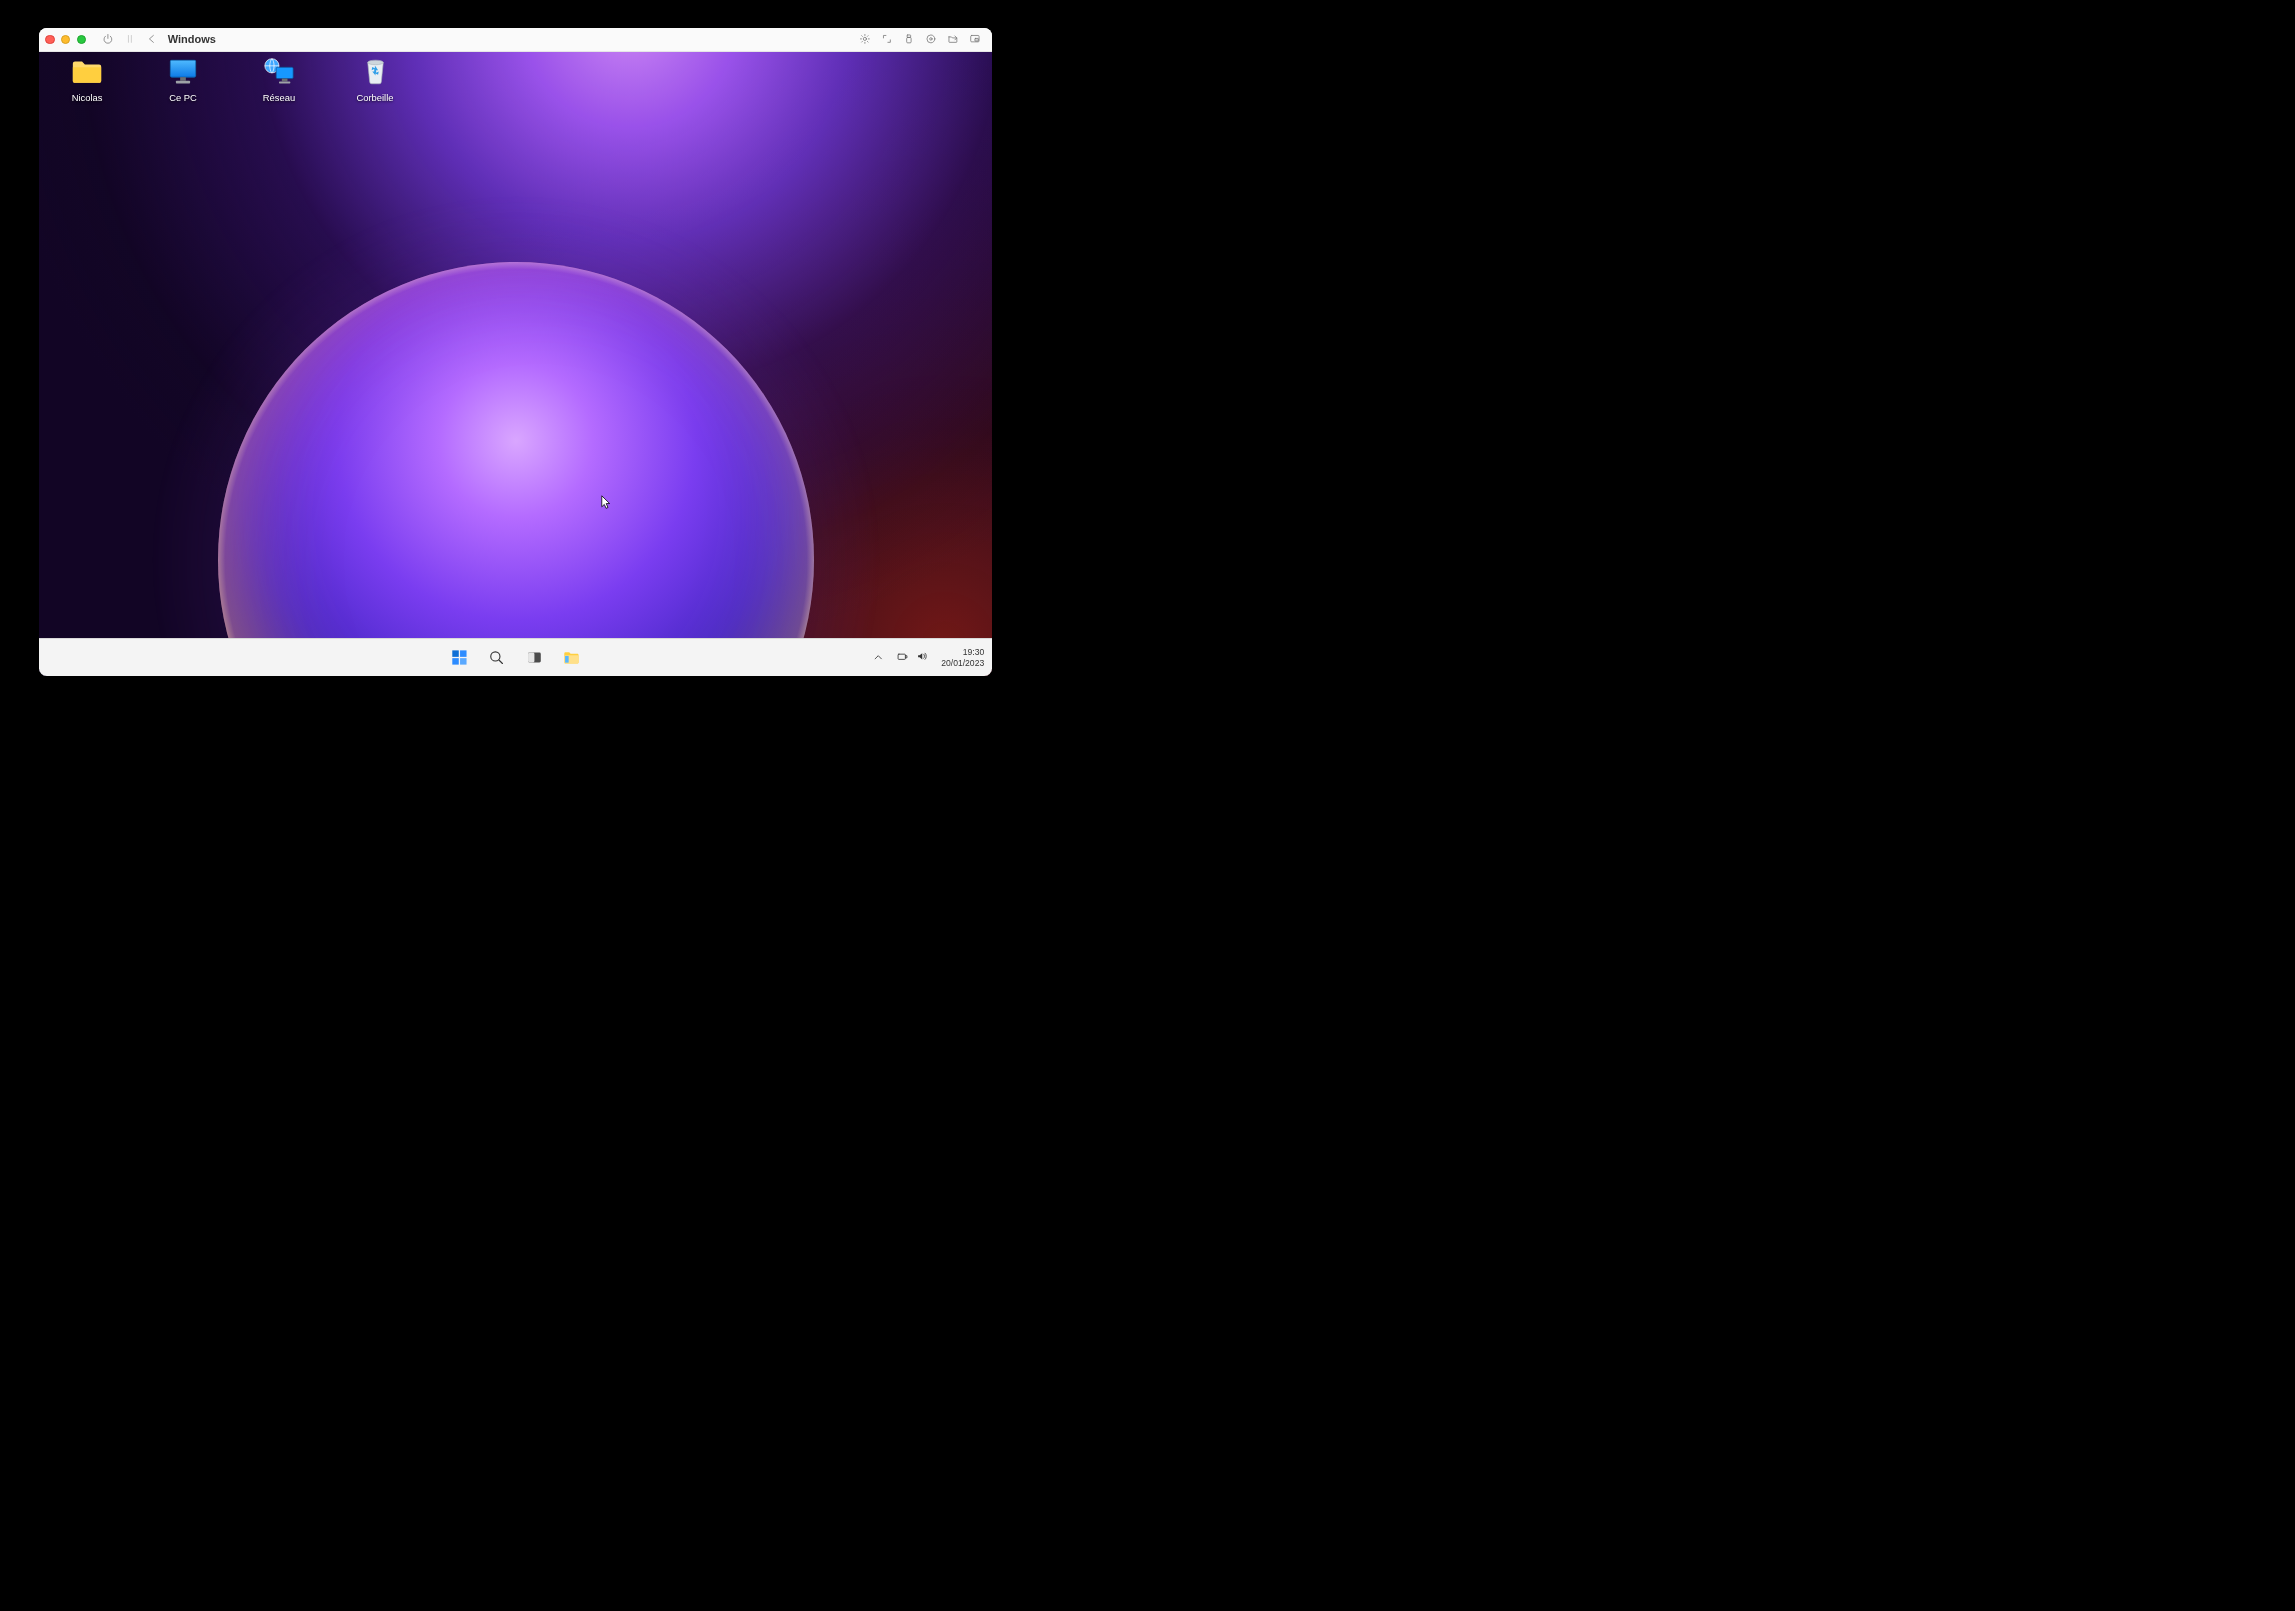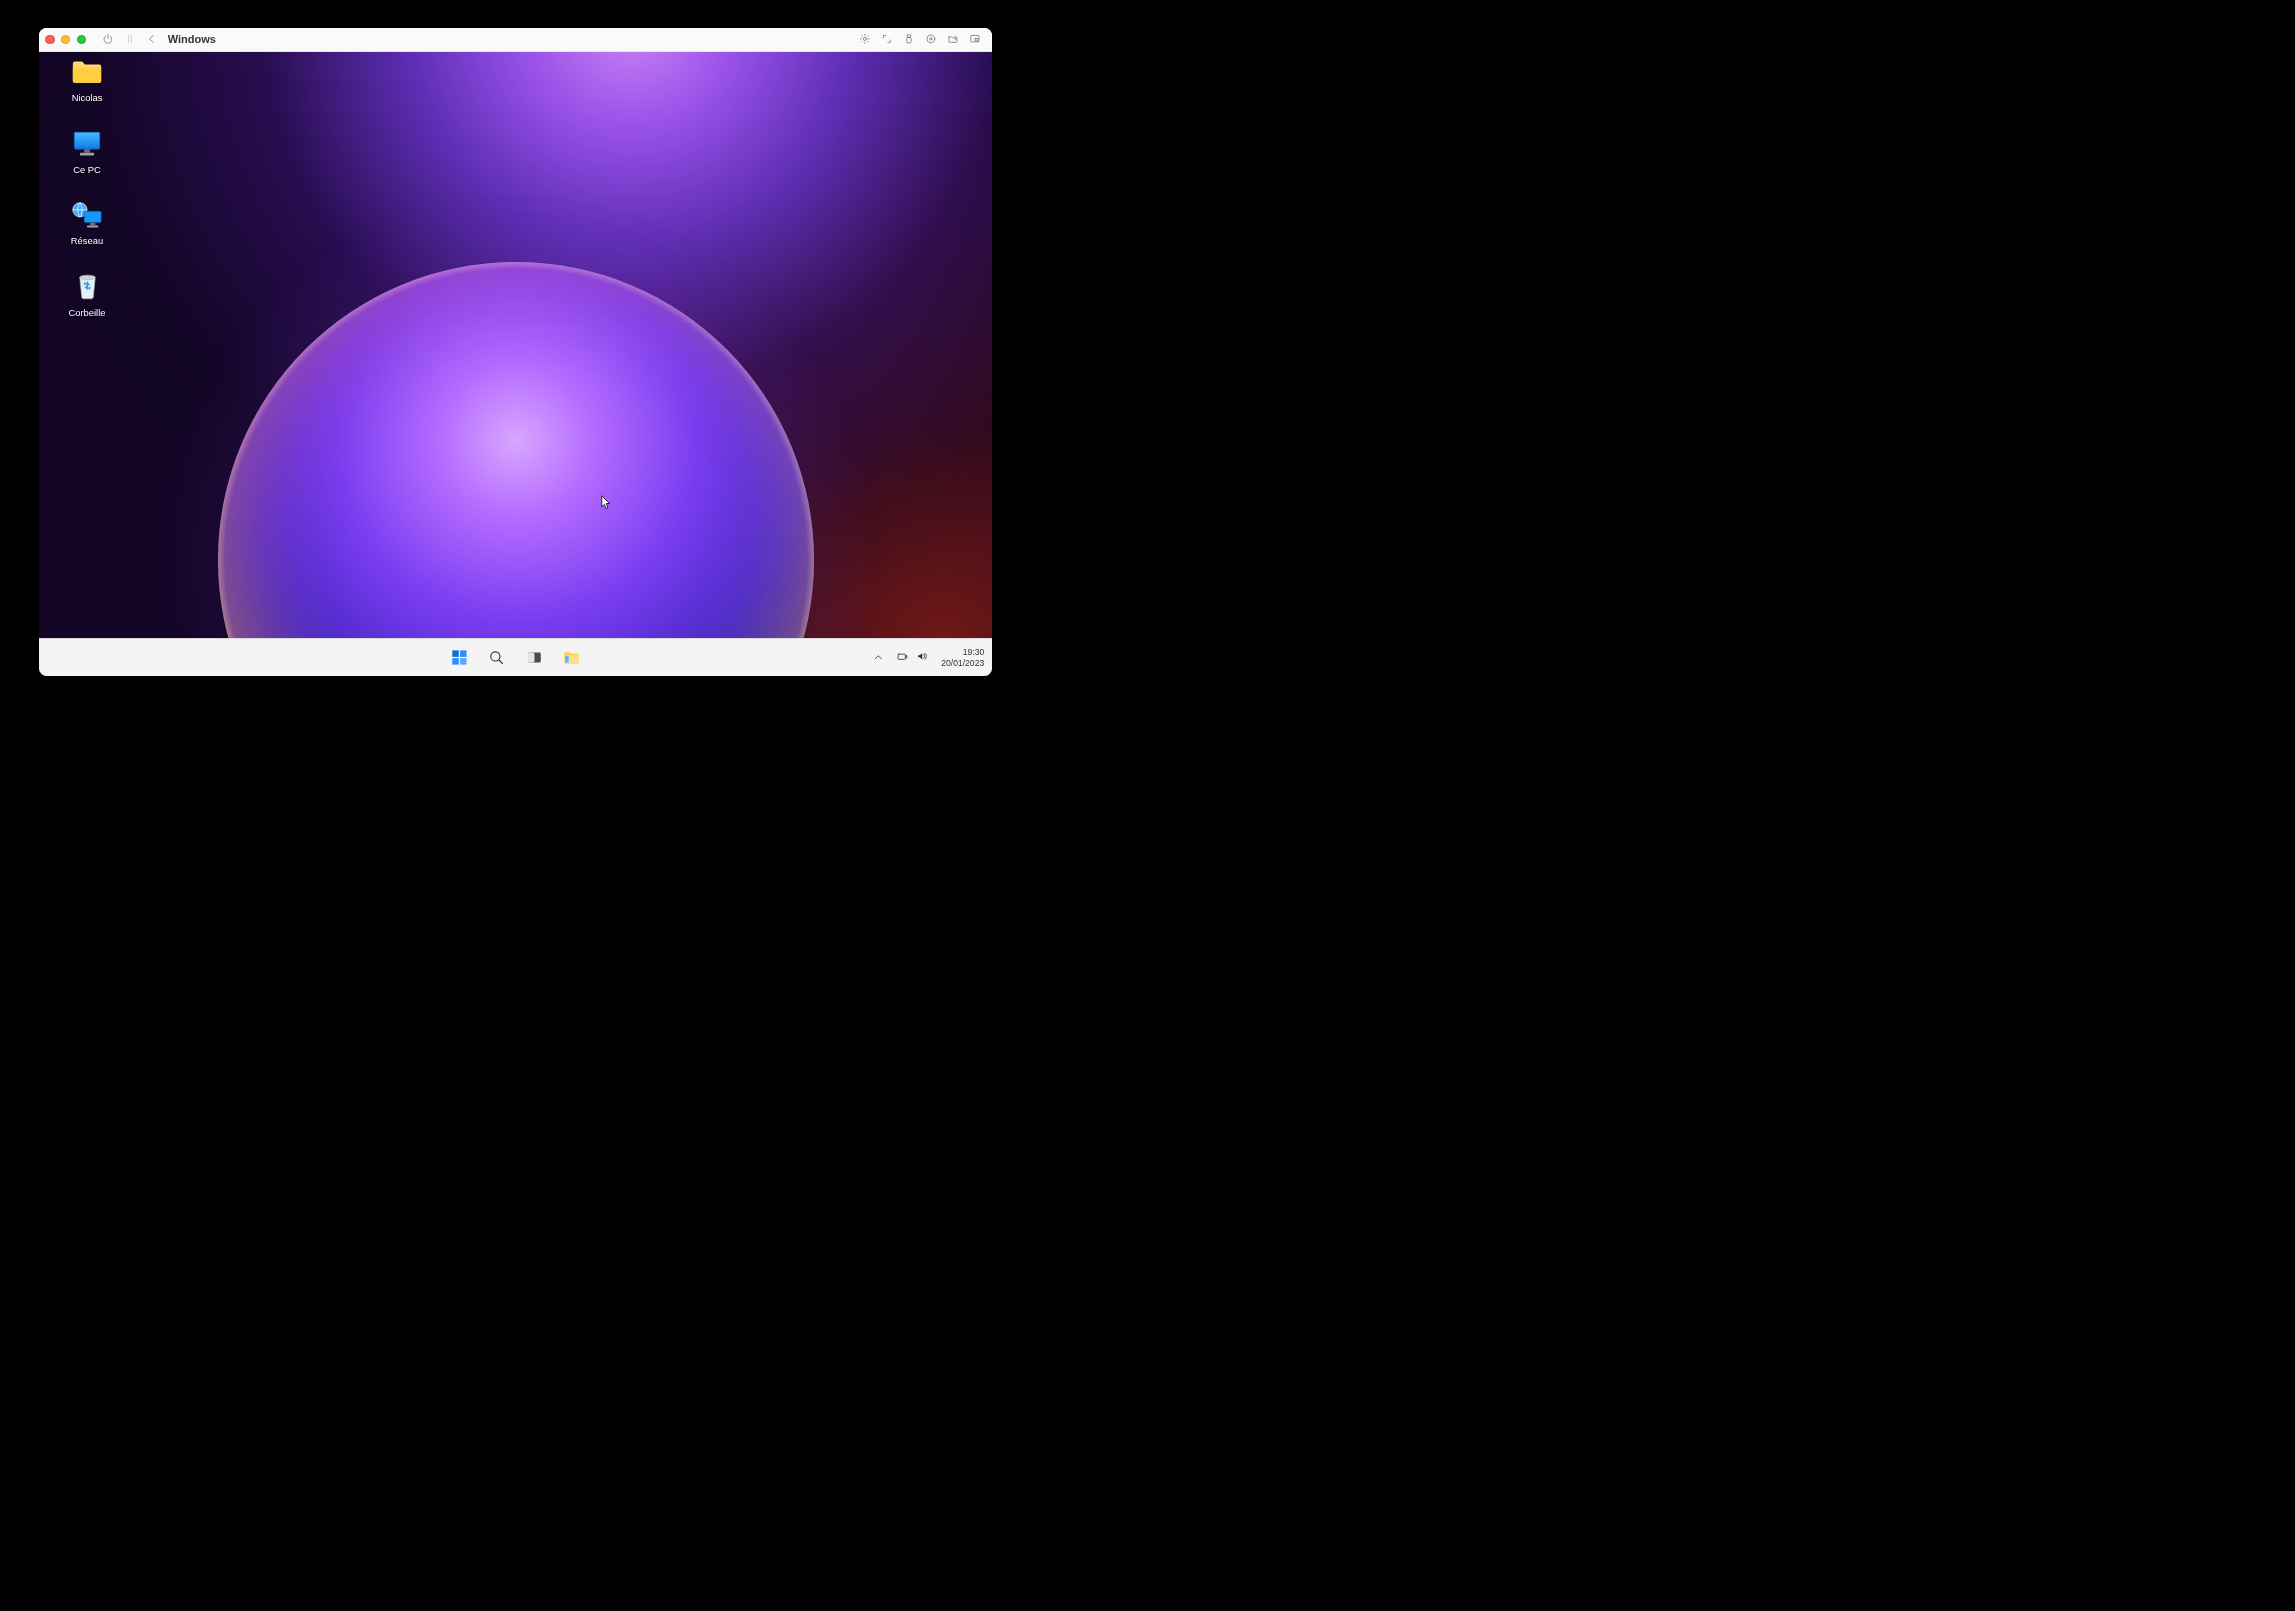--- a/index.html
+++ b/index.html
@@ -137,21 +137,21 @@
       rgba(255,200,60,.9) 74%,
       rgba(255,120,60,.9) 77%,
       rgba(255,60,120,.6) 80%,
       rgba(160,40,200,0) 86%);
     mix-blend-mode: screen;
   }
 
   
   .icons {
     position:absolute; top:4.7px; left:12.5px;
-    display:flex; flex-direction:column; gap:25px;
+    display:flex; flex-direction:row; gap:25px;
   }
   .dicon {
     width: 71px;
     display:flex; flex-direction:column; align-items:center;
     color:#fff; font-size:9.4px;
     text-shadow: 0 0.8px 2.4px rgba(0,0,0,.8);
     cursor: default;
   }
   .dicon .box {
     width:34px; height:31px; margin-bottom:4.7px;

